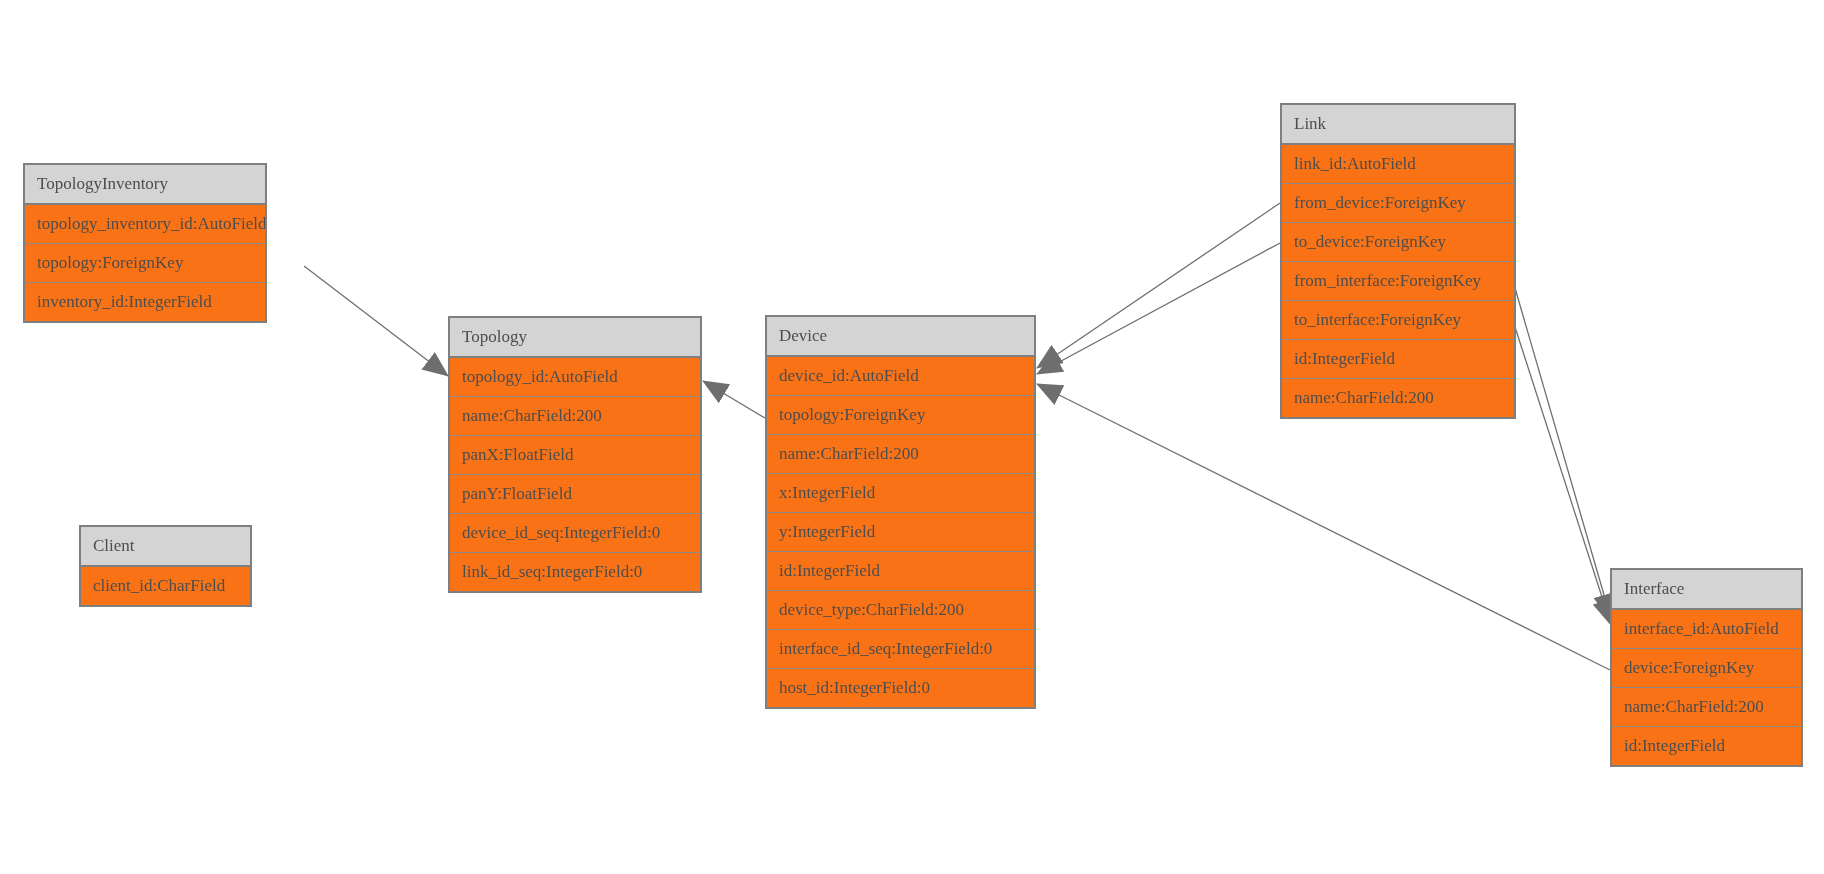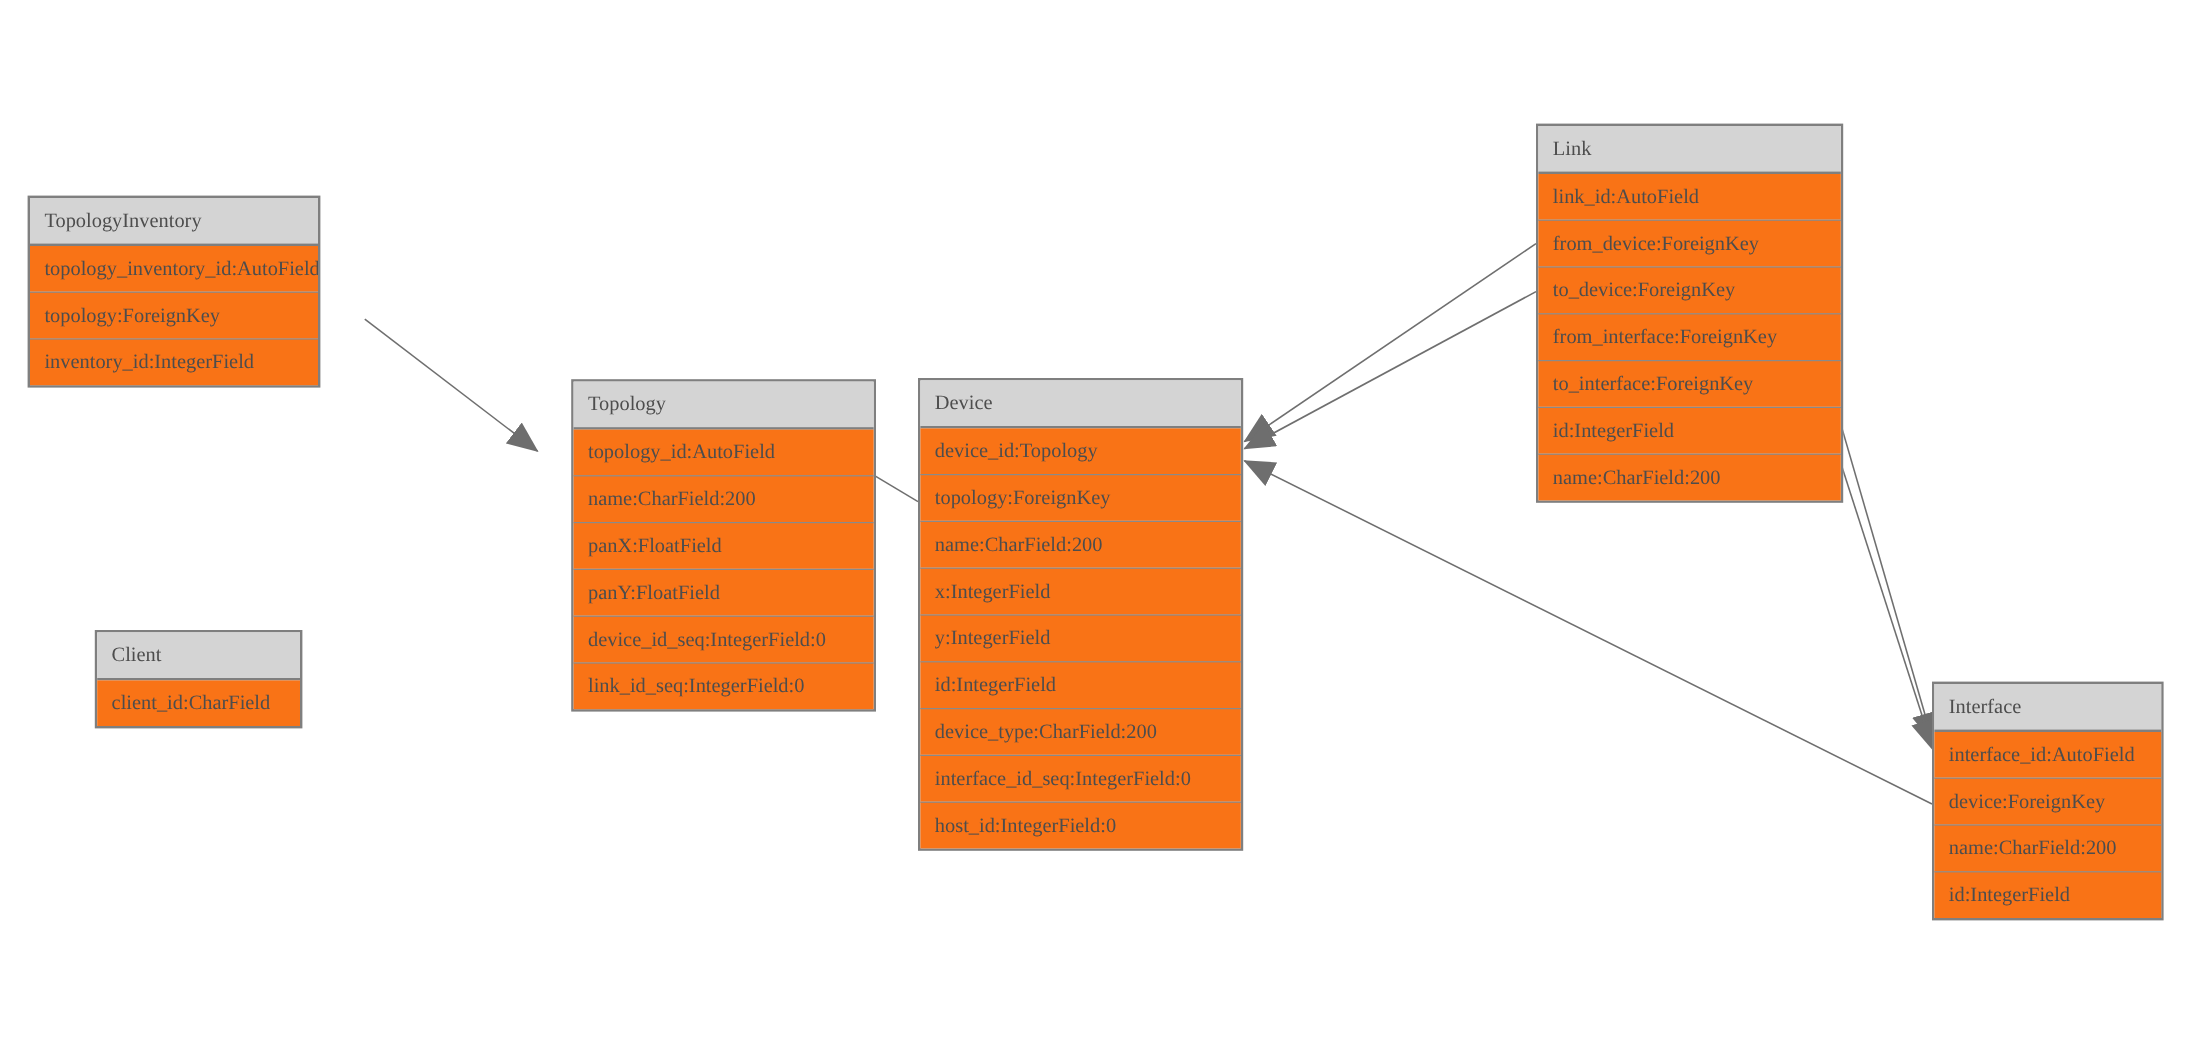--- a/index.html
+++ b/index.html
@@ -78,21 +78,21 @@
 
   <div class="entity" style="left:23px; top:163px; width:244px;">
     <div class="entity-header">TopologyInventory</div>
     <div class="entity-fields">
         <div class="entity-field">topology_inventory_id:AutoField</div>
         <div class="entity-field">topology:ForeignKey</div>
         <div class="entity-field">inventory_id:IntegerField</div>
       </div>
   </div>
 
-  <div class="entity" style="left:448px; top:316px; width:254px;margin-left:28px;">
+  <div class="entity" style="left:448px; top:316px; width:254px;">
     <div class="entity-header">Topology</div>
     <div class="entity-fields">
         <div class="entity-field">topology_id:AutoField</div>
         <div class="entity-field">name:CharField:200</div>
         <div class="entity-field">panX:FloatField</div>
         <div class="entity-field">panY:FloatField</div>
         <div class="entity-field">device_id_seq:IntegerField:0</div>
         <div class="entity-field">link_id_seq:IntegerField:0</div>
       </div>
   </div>
@@ -100,33 +100,33 @@
   <div class="entity" style="left:79px; top:525px; width:173px;">
     <div class="entity-header">Client</div>
     <div class="entity-fields">
         <div class="entity-field">client_id:CharField</div>
       </div>
   </div>
 
   <div class="entity" style="left:765px; top:315px; width:271px;">
     <div class="entity-header">Device</div>
     <div class="entity-fields">
-        <div class="entity-field">device_id:Topology</div>
+        <div class="entity-field">device_id:AutoField</div>
         <div class="entity-field">topology:ForeignKey</div>
         <div class="entity-field">name:CharField:200</div>
         <div class="entity-field">x:IntegerField</div>
         <div class="entity-field">y:IntegerField</div>
         <div class="entity-field">id:IntegerField</div>
         <div class="entity-field">device_type:CharField:200</div>
         <div class="entity-field">interface_id_seq:IntegerField:0</div>
         <div class="entity-field">host_id:IntegerField:0</div>
       </div>
   </div>
 
-  <div class="entity" style="left:1280px; top:103px; width:256px;">
+  <div class="entity" style="left:1280px; top:103px; width:236px;">
     <div class="entity-header">Link</div>
     <div class="entity-fields">
         <div class="entity-field">link_id:AutoField</div>
         <div class="entity-field">from_device:ForeignKey</div>
         <div class="entity-field">to_device:ForeignKey</div>
         <div class="entity-field">from_interface:ForeignKey</div>
         <div class="entity-field">to_interface:ForeignKey</div>
         <div class="entity-field">id:IntegerField</div>
         <div class="entity-field">name:CharField:200</div>
       </div>

